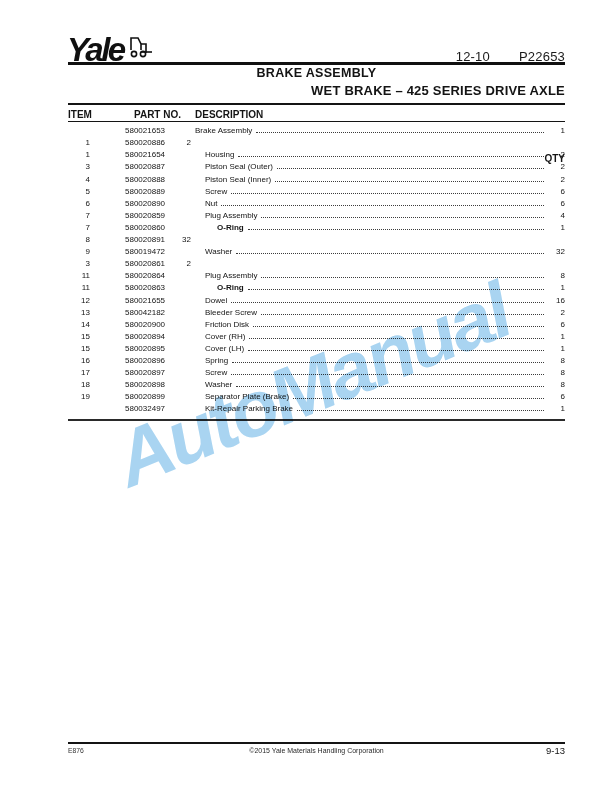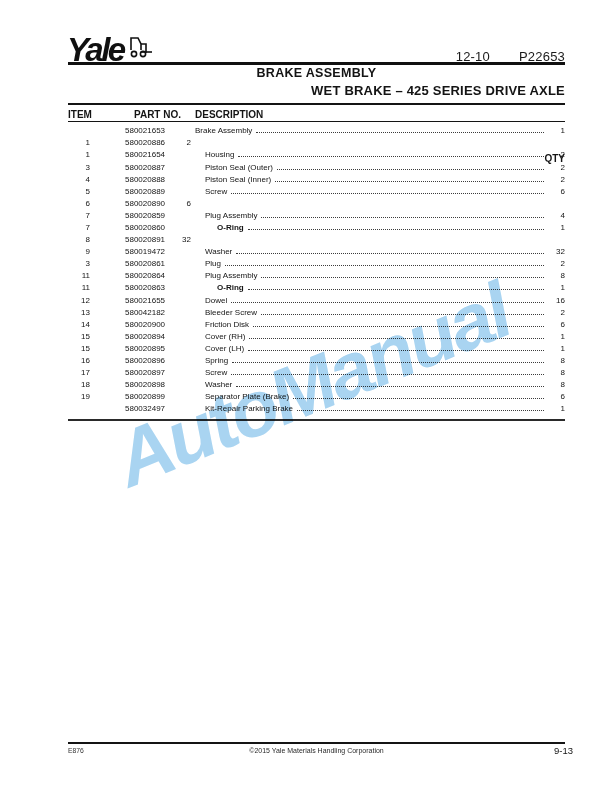--- a/index.html
+++ b/index.html
@@ -41,35 +41,35 @@
   
   .table{position:absolute;left:68px;top:103px;width:497px;}
   .t-rule-top{height:1.5px;background:#141414;}
   .t-head{position:relative;height:16px;font-size:10px;font-weight:bold;text-align:center;}
   .th-item{position:absolute;left:0;top:4px;}
   .th-part{position:absolute;left:66px;top:4px;}
   .th-desc{position:absolute;left:127px;top:4px;}
   .th-qty{position:absolute;right:0;top:4px;margin-top:44px;}
   .t-rule-head{height:1.7px;background:#141414;}
   .t-body{padding-top:3px;}
-  .row{display:flex;align-items:center;height:12.1px;font-size:8px;line-height:12px;}
+  .row{display:flex;align-items:flex-start;height:12.1px;font-size:8px;line-height:12px;}
   .c-item{width:22px;flex:none;text-align:right;}
   .c-part{width:48px;flex:none;margin-left:35px;}
   .c-desc{flex:1;margin-left:22px;display:flex;align-items:baseline;min-width:0;}
   .desc-text{white-space:nowrap;}
   .ind-1{padding-left:10px;}
   .ind-2{padding-left:22px;font-weight:bold;}
   .leader{flex:1;border-bottom:1.2px dotted #3c3c3c;margin:0 3px 2px 4px;}
   .c-qty{width:18px;flex:none;text-align:right;}
   .t-rule-bottom{height:2px;background:#2a2a2a;margin-top:4px;}
   
   .footer-rule{position:absolute;left:68px;top:742px;width:497px;height:2px;background:#141414;}
   .footer-left{position:absolute;left:68px;top:747px;font-size:6.8px;color:#333;}
   .footer-center{position:absolute;left:68px;top:747px;width:497px;text-align:center;font-size:7px;color:#2a2a2a;}
-  .footer-right{position:absolute;top:745px;right:39px;font-size:9.5px;}
+  .footer-right{position:absolute;top:745px;right:47px;font-size:9.5px;}
   
   .watermark{
     position:absolute;left:52px;top:335px;width:520px;height:100px;
     display:flex;align-items:center;justify-content:center;
     transform:rotate(-22deg);
     font-size:78px;font-weight:bold;font-style:italic;
     letter-spacing:-3px;white-space:nowrap;
     mix-blend-mode:multiply;
     pointer-events:none;z-index:30;
   }
@@ -160,20 +160,24 @@
           <span class="c-part">580020889</span>
           <span class="c-desc">
             <span class="desc-text ind-1">Screw</span>
             <span class="leader"></span>
           </span>
           <span class="c-qty">6</span>
         </div>
         <div class="row">
           <span class="c-item">6</span>
           <span class="c-part">580020890</span>
+          <span class="c-desc">
+            <span class="desc-text ind-1">Nut</span>
+            <span class="leader"></span>
+          </span>
           <span class="c-qty">6</span>
         </div>
         <div class="row">
           <span class="c-item">7</span>
           <span class="c-part">580020859</span>
           <span class="c-desc">
             <span class="desc-text ind-1">Plug Assembly</span>
             <span class="leader"></span>
           </span>
           <span class="c-qty">4</span>
@@ -197,24 +201,20 @@
           <span class="c-part">580019472</span>
           <span class="c-desc">
             <span class="desc-text ind-1">Washer</span>
             <span class="leader"></span>
           </span>
           <span class="c-qty">32</span>
         </div>
         <div class="row">
           <span class="c-item">3</span>
           <span class="c-part">580020861</span>
-          <span class="c-desc">
-            <span class="desc-text ind-1">Plug</span>
-            <span class="leader"></span>
-          </span>
           <span class="c-qty">2</span>
         </div>
         <div class="row">
           <span class="c-item">11</span>
           <span class="c-part">580020864</span>
           <span class="c-desc">
             <span class="desc-text ind-1">Plug Assembly</span>
             <span class="leader"></span>
           </span>
           <span class="c-qty">8</span>

